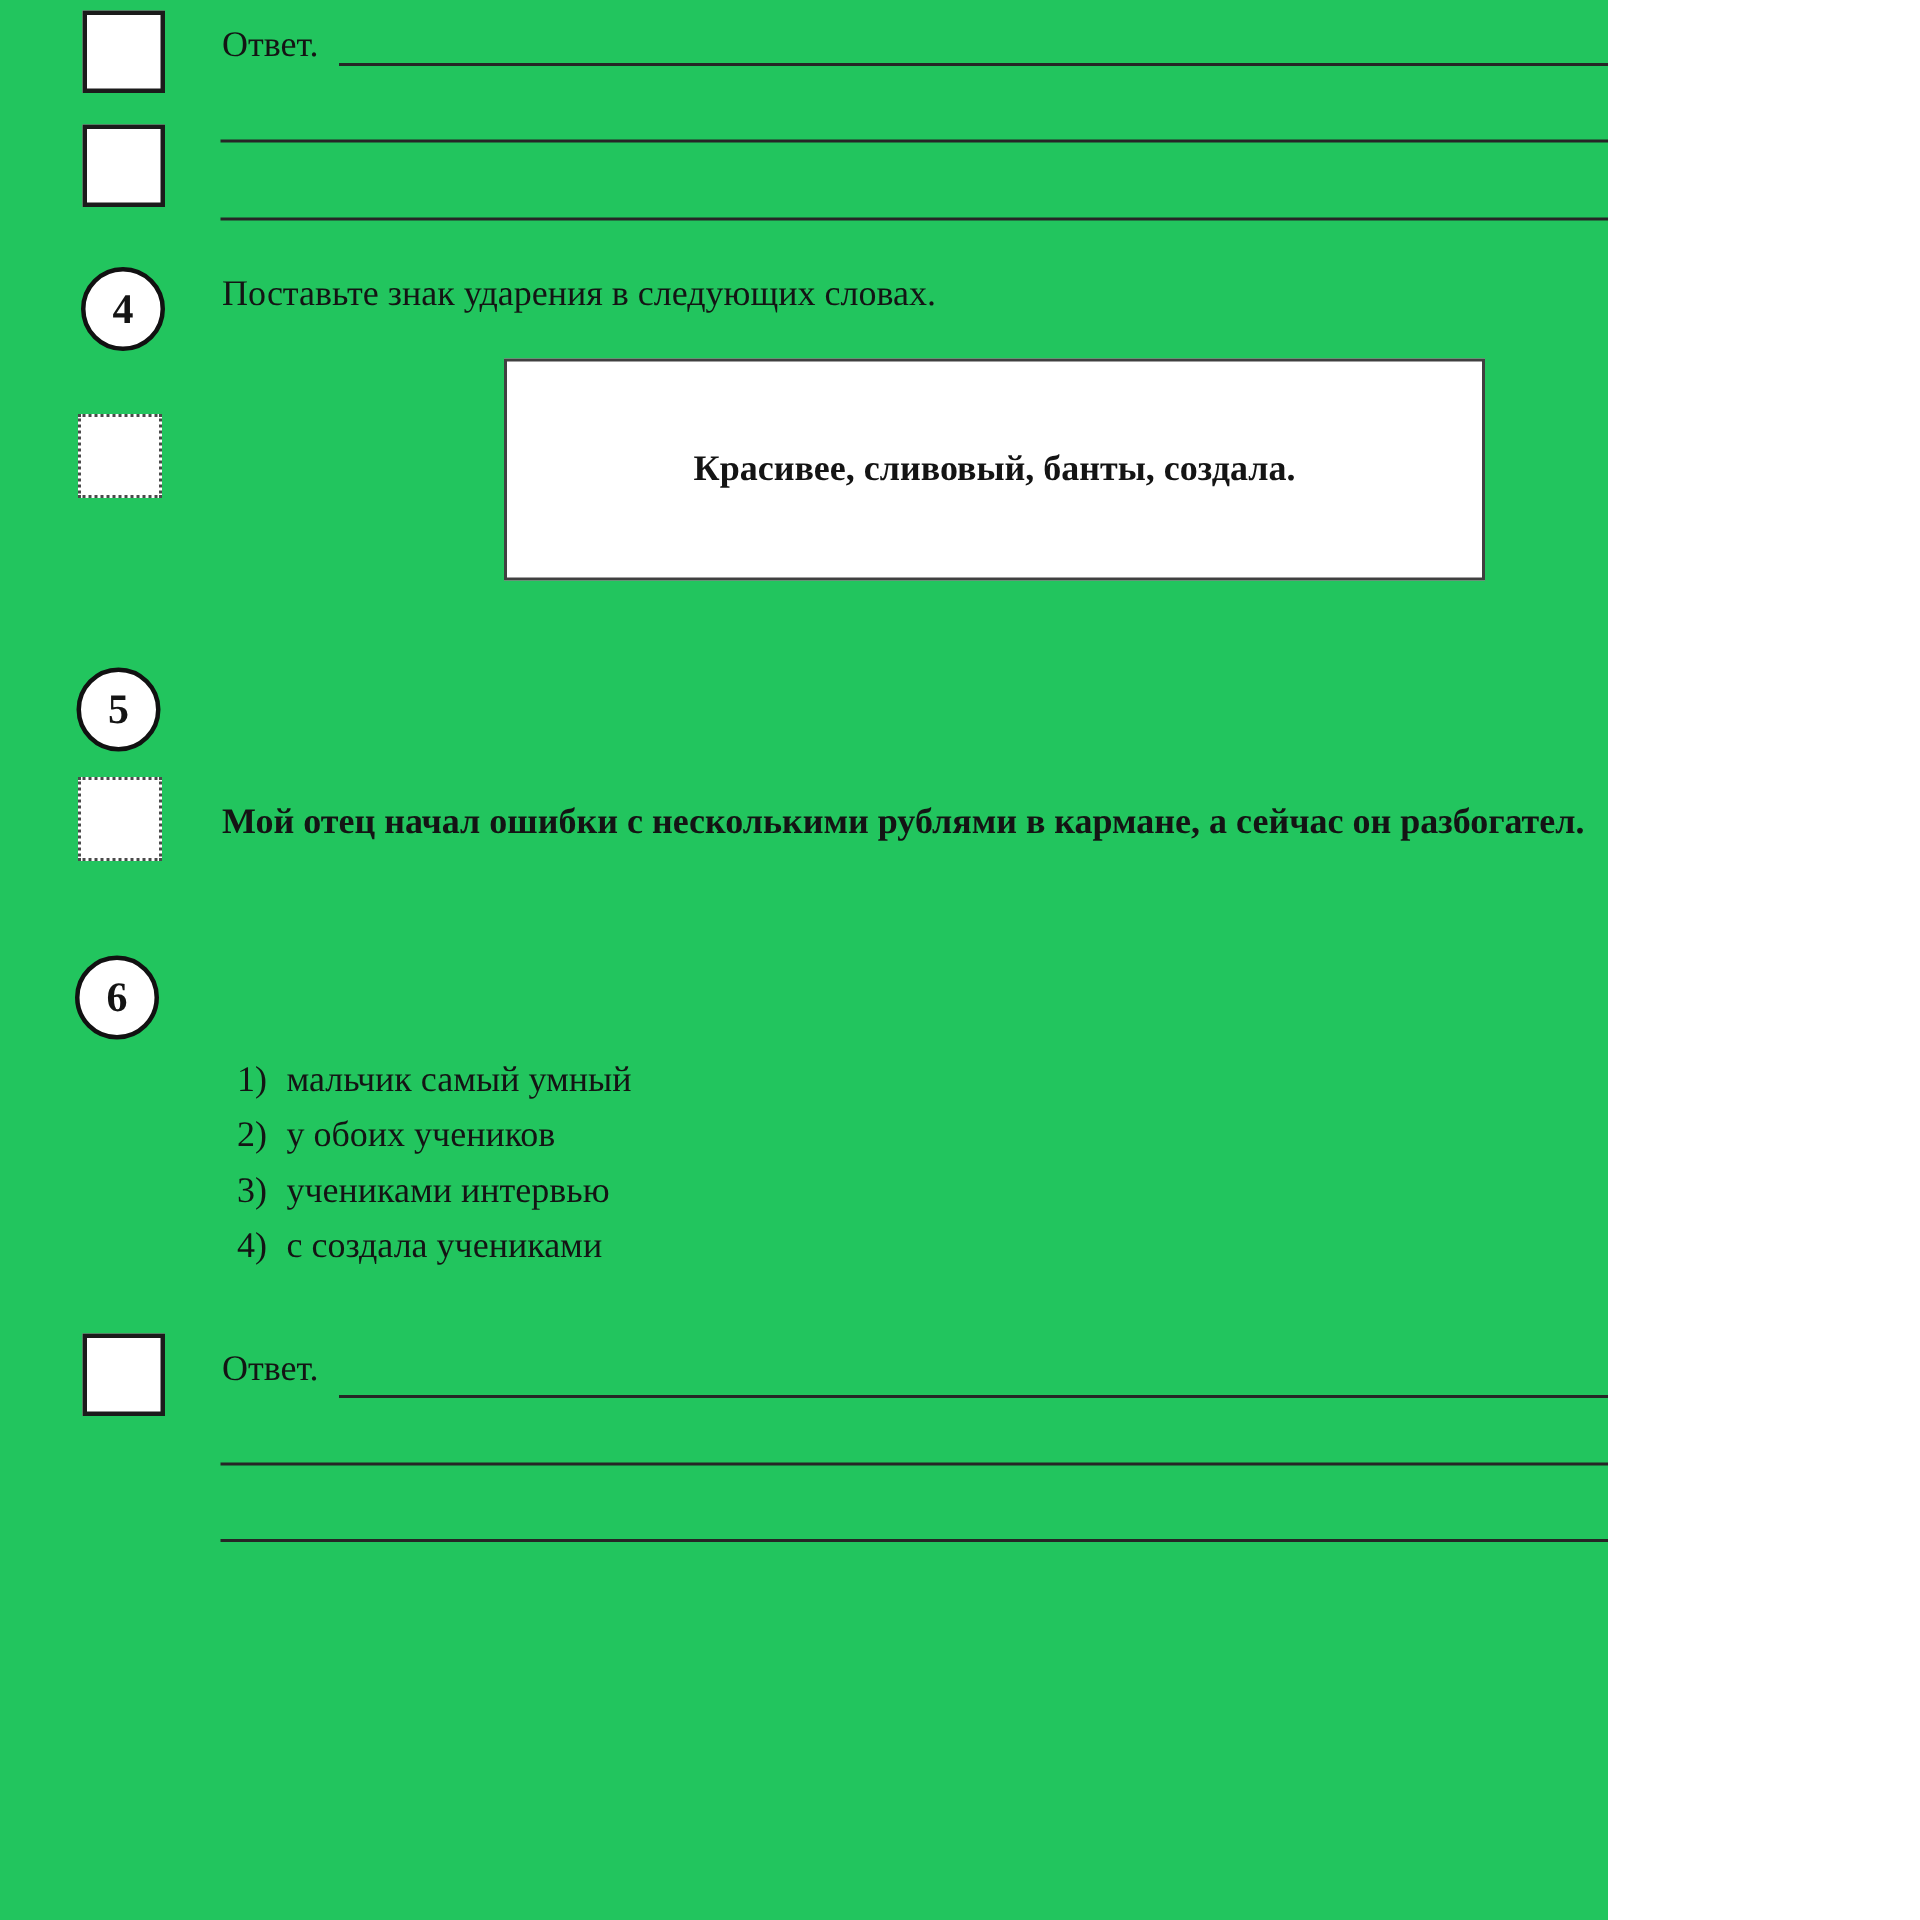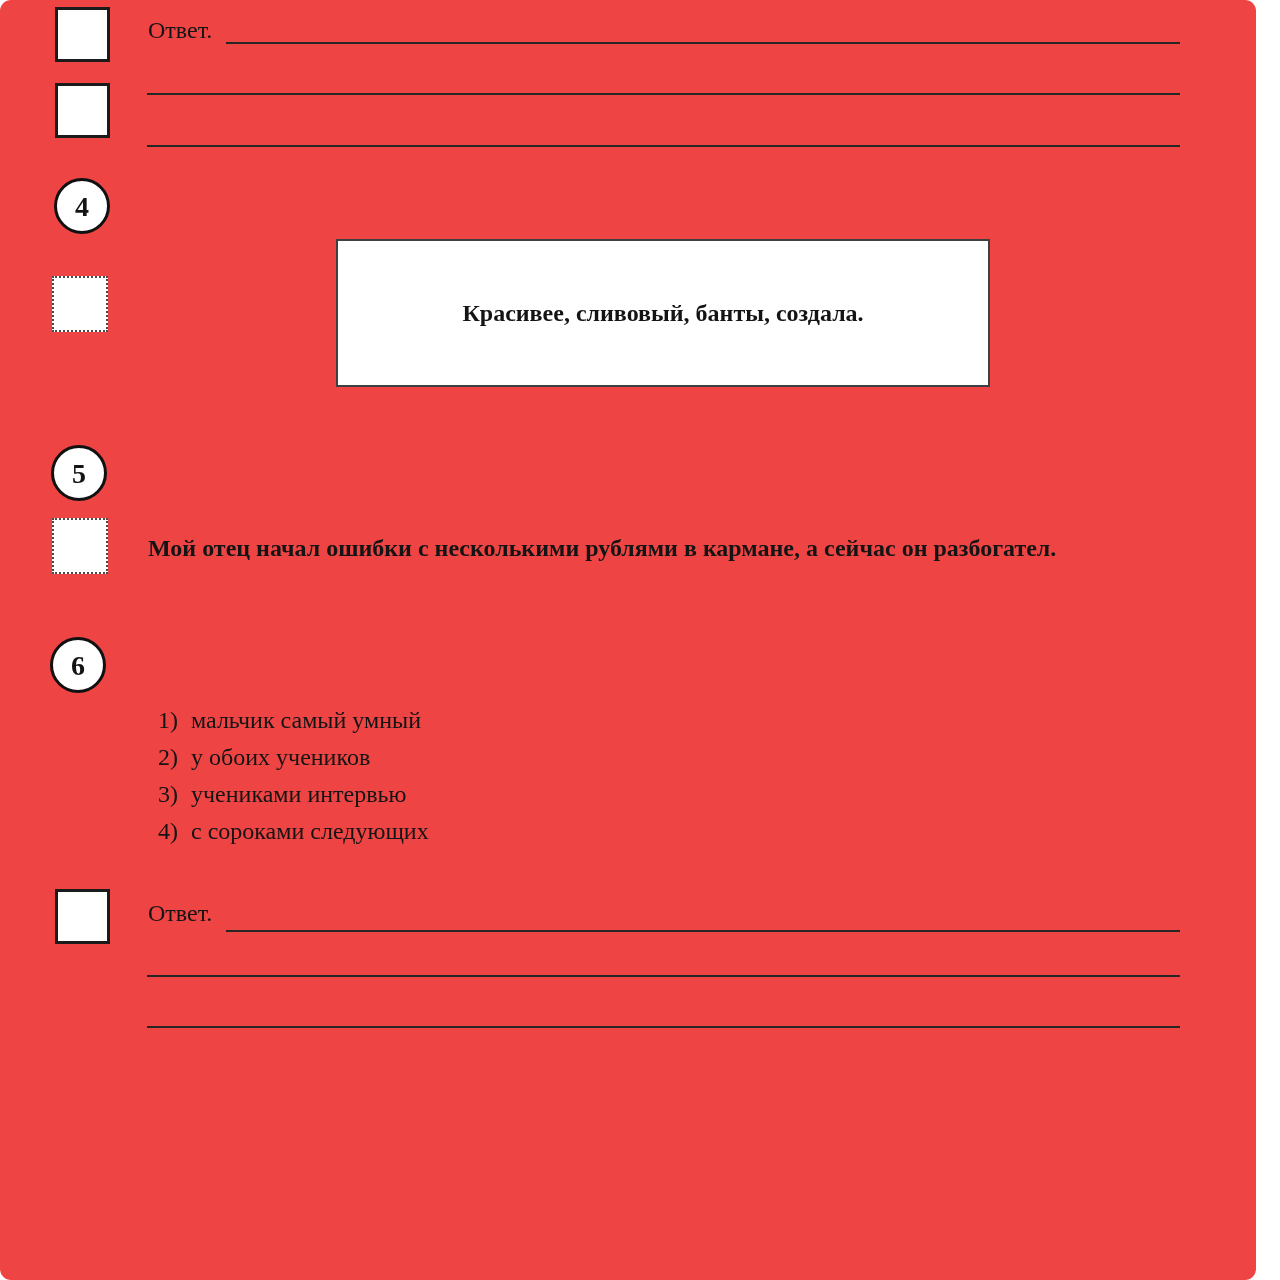--- a/index.html
+++ b/index.html
@@ -2,27 +2,26 @@
 <html lang="ru"><head>
 <meta charset="utf-8">
 <style>
   html, body {
     margin: 0;
     padding: 0;
     background: #ffffff;
   }
   .page {
     position: relative;
-    width: 1256px;
+    width: 1072px;
     height: 1280px;
-    background: #ef4444;
+    background: #22c55e;
     font-family: "Liberation Serif", "DejaVu Serif", serif;
     color: #141414;
     overflow: hidden;
-    border-radius: 11px;
   }
   .abs { position: absolute; }
 
   
   .score-box {
     box-sizing: border-box;
     width: 55px;
     height: 55px;
     border: 3px solid #1b1b1b;
     background: #ffffff;
@@ -121,20 +120,21 @@
   <div class="abs label" style="left:148px; top:16px;">Ответ.</div>
   <div class="abs answer-line" style="left:226px; top:42px; width:954px;"></div>
 
   <div class="abs score-box" style="left:55px; top:83px;"></div>
   <div class="abs answer-line" style="left:147px; top:93px; width:1033px;"></div>
   <div class="abs answer-line" style="left:147px; top:145px; width:1033px;"></div>
 
   <div class="abs q-circle" style="left:54px; top:178px;">
     <span class="q-num">4</span>
   </div>
+  <div class="abs prompt" style="left:148px; top:182px;">Поставьте знак ударения в следующих словах.</div>
 
   <div class="abs mark-box" style="left:52px; top:276px;"></div>
 
   <div class="abs word-box" style="left:336px; top:239px;">
     <span class="word-box-text">Красивее, сливовый, банты, создала.</span>
   </div>
 
   <div class="abs q-circle" style="left:51px; top:445px;">
     <span class="q-num">5</span>
   </div>
@@ -157,21 +157,21 @@
     <div class="option-row">
       <span class="option-num">2)</span>
       <span class="option-text">у обоих учеников</span>
     </div>
     <div class="option-row">
       <span class="option-num">3)</span>
       <span class="option-text">учениками интервью</span>
     </div>
     <div class="option-row">
       <span class="option-num">4)</span>
-      <span class="option-text">с сороками следующих</span>
+      <span class="option-text">с создала учениками</span>
     </div>
   </div>
 
   <div class="abs score-box" style="left:55px; top:889px;"></div>
   <div class="abs label" style="left:148px; top:899px;">Ответ.</div>
   <div class="abs answer-line" style="left:226px; top:930px; width:954px;"></div>
   <div class="abs answer-line" style="left:147px; top:975px; width:1033px;"></div>
   <div class="abs answer-line" style="left:147px; top:1026px; width:1033px;"></div>
 
 </div>

